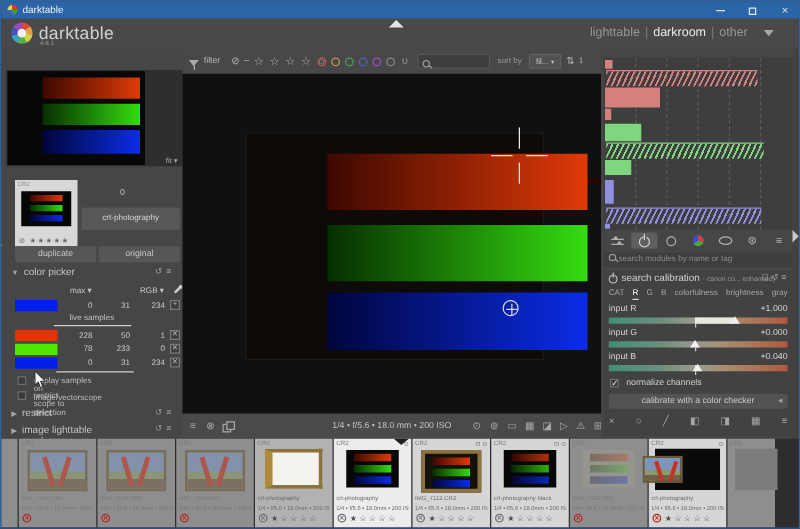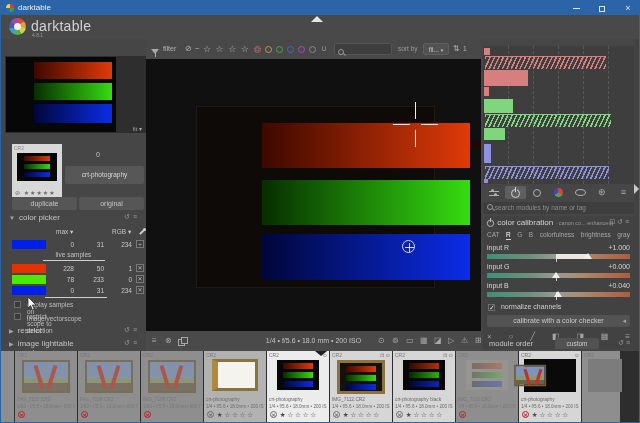--- a/index.html
+++ b/index.html
@@ -208,20 +208,24 @@
     <span class="ttext">darktable</span>
     <span class="winbtn" style="right:52px;"><span class="minglyph"></span></span>
     <span class="winbtn" style="right:26px;"><span class="maxglyph"></span></span>
     <span class="winbtn" style="right:0;">×</span>
   </div>
 
   <div id="header">
     <span id="dtlogo"></span>
     <span id="appname">darktable</span>
     <span id="appver">4.8.1</span>
+    <span id="views">
+      <span class="v">lighttable</span><span class="sep">|</span><span class="v active">darkroom</span><span class="sep">|</span><span class="v">other</span>
+      <span class="tri-down" style="margin-left:6px;"></span>
+    </span>
   </div>
   <div class="tri-up-top"></div>
 
   <div id="filterbar">
     <span class="fitem" style="left:5px;top:5.5px;height:10px;"><span class="funnel"></span></span>
     <span class="fitem" style="left:17px;">filter</span>
     <span class="fitem" style="left:39px;font-size:8px;">⊘</span>
     <span class="fitem" style="left:49px;font-size:8px;">−</span>
     <span class="fitem" style="left:57px;font-size:9px;letter-spacing:1px;">☆ ☆ ☆ ☆ ☆</span>
     <span class="clbl" style="left:108px;border-color:#c4524e;"></span>
@@ -394,21 +398,21 @@
       <span class="mt"><span class="ellg"></span></span>
       <span class="mt">⊛</span>
       <span class="mt">≡</span>
     </div>
 
     <div id="modsearch"><span class="mag"></span> <span>search modules by name or tag</span></div>
 
     <div id="modcard">
       <div id="modhdr">
         <span class="powerglyph" style="transform:scale(.8);"></span>
-        <span>color calibration</span>
+        <span>search calibration</span>
         <span id="modpreset">· canon co... enhanced)</span>
         <span id="modhdricons"><span>⊡</span><span>↺</span><span>≡</span></span>
       </div>
       <div id="cctabs">
         <span class="ct">CAT</span>
         <span class="ct on">R</span>
         <span class="ct">G</span>
         <span class="ct">B</span>
         <span class="ct">colorfulness</span>
         <span class="ct">brightness</span>
@@ -451,25 +455,20 @@
         <span>×</span>
         <span>○</span>
         <span>╱</span>
         <span>◧</span>
         <span>◨</span>
         <span>▦</span>
         <span>≡</span>
       </div>
     </div>
 
-    <div id="modorder">
-      <span class="mol">module order</span>
-      <span class="mob">custom</span>
-      <span class="moi"><span>↺</span><span>≡</span></span>
-    </div>
   </div>
 
   <div id="rightedge">
     <div class="tri-right" style="position:absolute;left:0;top:145px;"></div>
   </div>
 
   <div id="filmstrip">
     <div class="cell" style="width:13px;"></div>
 
     <div class="cell">

